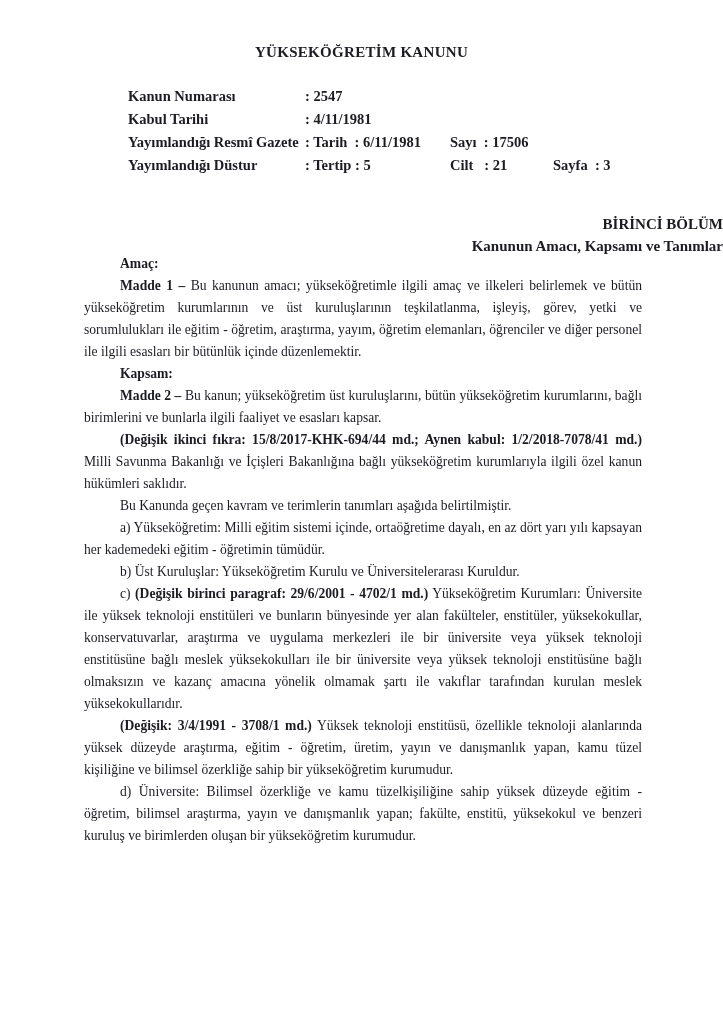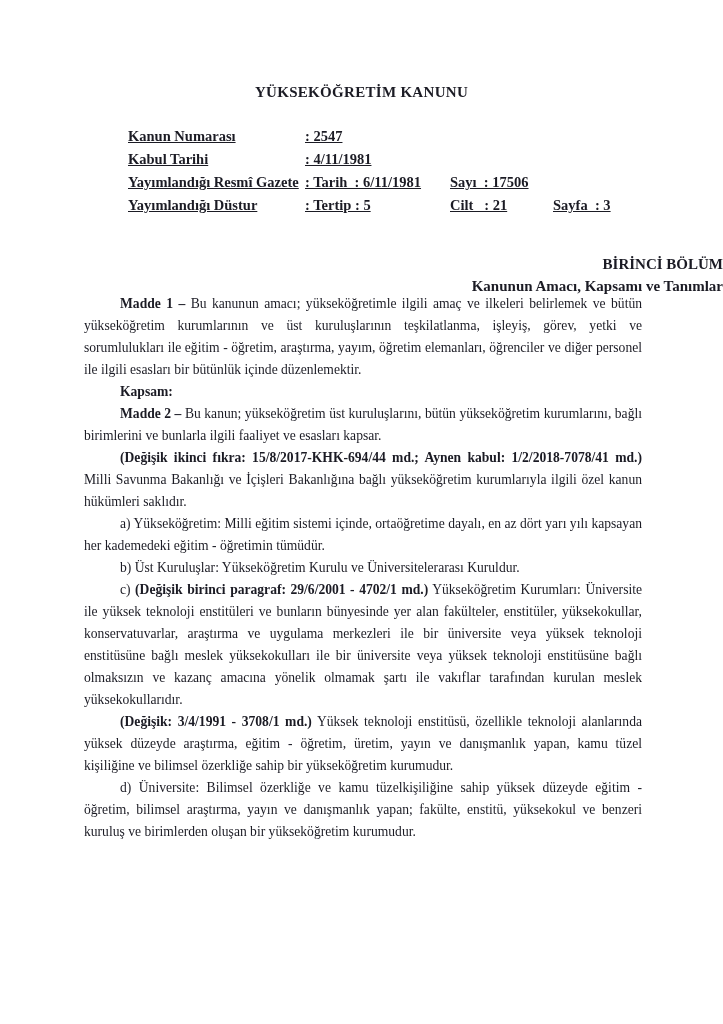--- a/index.html
+++ b/index.html
@@ -2,27 +2,26 @@
 <html><head>
 <meta charset="utf-8">
 <style>
   html,body{margin:0;padding:0;background:#ffffff;}
   .page{
     width:723px;height:1024px;background:#ffffff;position:relative;overflow:hidden;
     font-family:"Liberation Serif","DejaVu Serif",serif;color:#1b1b24;
     -webkit-font-smoothing:antialiased;
   }
   .doc-title{
-    margin:0;padding-top:83px;text-align:center;
+    margin:0;padding-top:43px;text-align:center;
     font-size:15px;font-weight:bold;letter-spacing:.3px;line-height:18px;
   }
   .meta{
     margin:24px 8px 0 128px;font-weight:bold;font-size:14.5px;line-height:23px;
     white-space:pre;
-    text-decoration:underline;
   }
   .meta-row{display:flex;}
   .mc0{width:177px;}
   .mc1{width:145px;}
   .mc2{width:103px;}
   .mc3{width:auto;}
   .chapter{
     margin-top:36px;text-align:right;font-weight:bold;
     font-size:15px;line-height:22px;
   }
@@ -44,23 +43,25 @@
   <h1 class="doc-title">YÜKSEKÖĞRETİM KANUNU</h1>
 
   <div class="meta" id="meta"><div class="meta-row"><span class="mc0">Kanun Numarası</span><span class="mc1">: 2547</span></div><div class="meta-row"><span class="mc0">Kabul Tarihi</span><span class="mc1">: 4/11/1981</span></div><div class="meta-row"><span class="mc0">Yayımlandığı Resmî Gazete</span><span class="mc1">: Tarih  : 6/11/1981</span><span class="mc2">Sayı  : 17506</span></div><div class="meta-row"><span class="mc0">Yayımlandığı Düstur</span><span class="mc1">: Tertip : 5</span><span class="mc2">Cilt   : 21</span><span class="mc3">Sayfa  : 3</span></div></div>
 
   <div class="chapter">
     <div>BİRİNCİ BÖLÜM</div>
     <div>Kanunun Amacı, Kapsamı ve Tanımlar</div>
   </div>
 
   <div class="body" id="body">
+      <p class="heading"><b>Amaç:</b></p>
       <p class="just"><b>Madde 1 –</b><span> Bu kanunun amacı; yükseköğretimle ilgili amaç ve ilkeleri belirlemek ve bütün yükseköğretim kurumlarının ve üst kuruluşlarının teşkilatlanma, işleyiş, görev, yetki ve sorumlulukları ile eğitim - öğretim, araştırma, yayım, öğretim elemanları, öğrenciler ve diğer personel ile ilgili esasları bir bütünlük içinde düzenlemektir.</span></p>
       <p class="heading gap"><b>Kapsam:</b></p>
       <p class="just"><b>Madde 2 –</b><span> Bu kanun; yükseköğretim üst kuruluşlarını, bütün yükseköğretim kurumlarını, bağlı birimlerini ve bunlarla ilgili faaliyet ve esasları kapsar.</span></p>
       <p class="just"><b>(Değişik ikinci fıkra: 15/8/2017-KHK-694/44 md.; Aynen kabul: 1/2/2018-7078/41 md.)</b><span> Milli Savunma Bakanlığı ve İçişleri Bakanlığına bağlı yükseköğretim kurumlarıyla ilgili özel kanun hükümleri saklıdır.</span></p>
+      <p class="line"><span>Bu Kanunda geçen kavram ve terimlerin tanımları aşağıda belirtilmiştir.</span></p>
       <p class="just"><span>a) Yükseköğretim: Milli eğitim sistemi içinde, ortaöğretime dayalı, en az dört yarı yılı kapsayan her kademedeki eğitim - öğretimin tümüdür.</span></p>
       <p class="line"><span>b) Üst Kuruluşlar: Yükseköğretim Kurulu ve Üniversitelerarası Kuruldur.</span></p>
       <p class="just"><span>c) </span><b>(Değişik birinci paragraf: 29/6/2001 - 4702/1 md.)</b><span> Yükseköğretim Kurumları: Üniversite ile yüksek teknoloji enstitüleri ve bunların bünyesinde yer alan fakülteler, enstitüler, yüksekokullar, konservatuvarlar, araştırma ve uygulama merkezleri ile bir üniversite veya yüksek teknoloji enstitüsüne bağlı meslek yüksekokulları ile bir üniversite veya yüksek teknoloji enstitüsüne bağlı olmaksızın ve kazanç amacına yönelik olmamak şartı ile vakıflar tarafından kurulan meslek yüksekokullarıdır.</span></p>
       <p class="just"><b>(Değişik: 3/4/1991 - 3708/1 md.)</b><span> Yüksek teknoloji enstitüsü, özellikle teknoloji alanlarında yüksek düzeyde araştırma, eğitim - öğretim, üretim, yayın ve danışmanlık yapan, kamu tüzel kişiliğine ve bilimsel özerkliğe sahip bir yükseköğretim kurumudur.</span></p>
       <p class="just"><span>d) Üniversite: Bilimsel özerkliğe ve kamu tüzelkişiliğine sahip yüksek düzeyde eğitim - öğretim, bilimsel araştırma, yayın ve danışmanlık yapan; fakülte, enstitü, yüksekokul ve benzeri kuruluş ve birimlerden oluşan bir yükseköğretim kurumudur.</span></p>
     </div>
 </div>
 
 </body></html>

